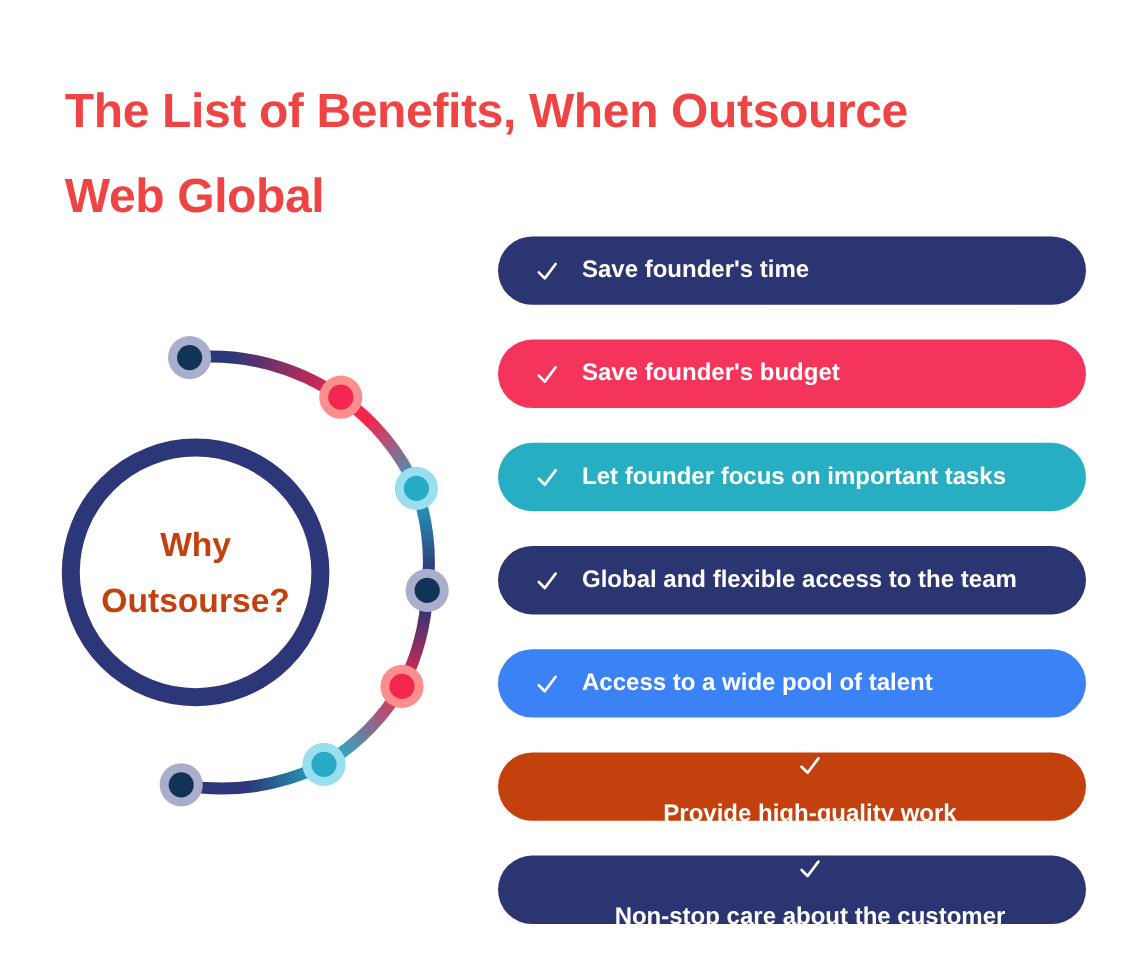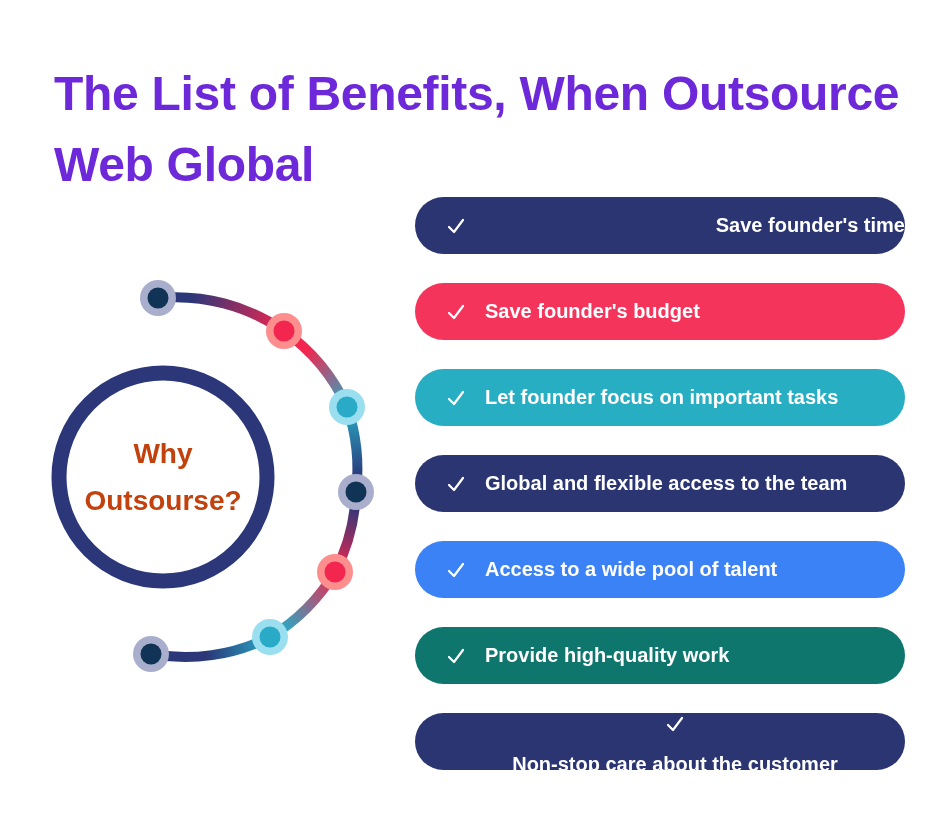--- a/index.html
+++ b/index.html
@@ -3,22 +3,22 @@
 <meta charset="utf-8">
 <style>
   html,body { margin:0; padding:0; background:#fff; }
   .canvas {
     position:relative; width:937px; height:814px;
     background:#ffffff; overflow:hidden;
     font-family:"Liberation Sans", sans-serif;
   }
   .title {
     position:absolute; left:54px; top:58px;
-    font-size:48px; font-weight:700; line-height:71px;
-    color:#6d28d9; letter-spacing:-0.3px;
+    font-size:40px; font-weight:700; line-height:71px;
+    color:#ef4444; letter-spacing:-0.3px;
   }
   .diagram-svg { position:absolute; left:0; top:0; pointer-events:none; }
   .circle-label {
     position:absolute; left:63px; top:430px; width:200px;
     text-align:center; font-size:28px; font-weight:700;
     line-height:47px; color:#c2410c;
   }
   .benefits-list {
     position:absolute; left:415px; top:197px;
     display:flex; flex-direction:column; gap:29px;
@@ -104,21 +104,21 @@
       <circle cx="151" cy="654" r="10.5" fill="#113456"></circle>
     </g>
   </svg>
 
   <div class="circle-label">
     <div>Why</div>
     <div>Outsourse?</div>
   </div>
 
   <div class="benefits-list">
-      <div class="pill" style="background: rgb(43, 53, 114); justify-content: space-between;">
+      <div class="pill" style="background: rgb(43, 53, 114);">
       <span class="check">
         <svg viewBox="0 0 22 22" xmlns="http://www.w3.org/2000/svg">
           <polyline points="4,12 9,17 18,5" fill="none" stroke-width="2.2" stroke-linecap="round" stroke-linejoin="round" stroke="#FFFFFF"></polyline>
         </svg>
       </span>
       <span>Save founder's time</span>
     </div>
       <div class="pill" style="background: rgb(245, 52, 91);">
       <span class="check">
         <svg viewBox="0 0 22 22" xmlns="http://www.w3.org/2000/svg">
@@ -144,21 +144,21 @@
       <span>Global and flexible access to the team</span>
     </div>
       <div class="pill" style="background: #3b82f6;">
       <span class="check">
         <svg viewBox="0 0 22 22" xmlns="http://www.w3.org/2000/svg">
           <polyline points="4,12 9,17 18,5" fill="none" stroke-width="2.2" stroke-linecap="round" stroke-linejoin="round" stroke="#FFFFFF"></polyline>
         </svg>
       </span>
       <span>Access to a wide pool of talent</span>
     </div>
-      <div class="pill" style="background: #0f766e;">
+      <div class="pill" style="background: #c2410c; flex-direction: column;">
       <span class="check">
         <svg viewBox="0 0 22 22" xmlns="http://www.w3.org/2000/svg">
           <polyline points="4,12 9,17 18,5" fill="none" stroke-width="2.2" stroke-linecap="round" stroke-linejoin="round" stroke="#FFFFFF"></polyline>
         </svg>
       </span>
       <span>Provide high-quality work</span>
     </div>
       <div class="pill" style="background: rgb(43, 53, 114); flex-direction: column;">
       <span class="check">
         <svg viewBox="0 0 22 22" xmlns="http://www.w3.org/2000/svg">

